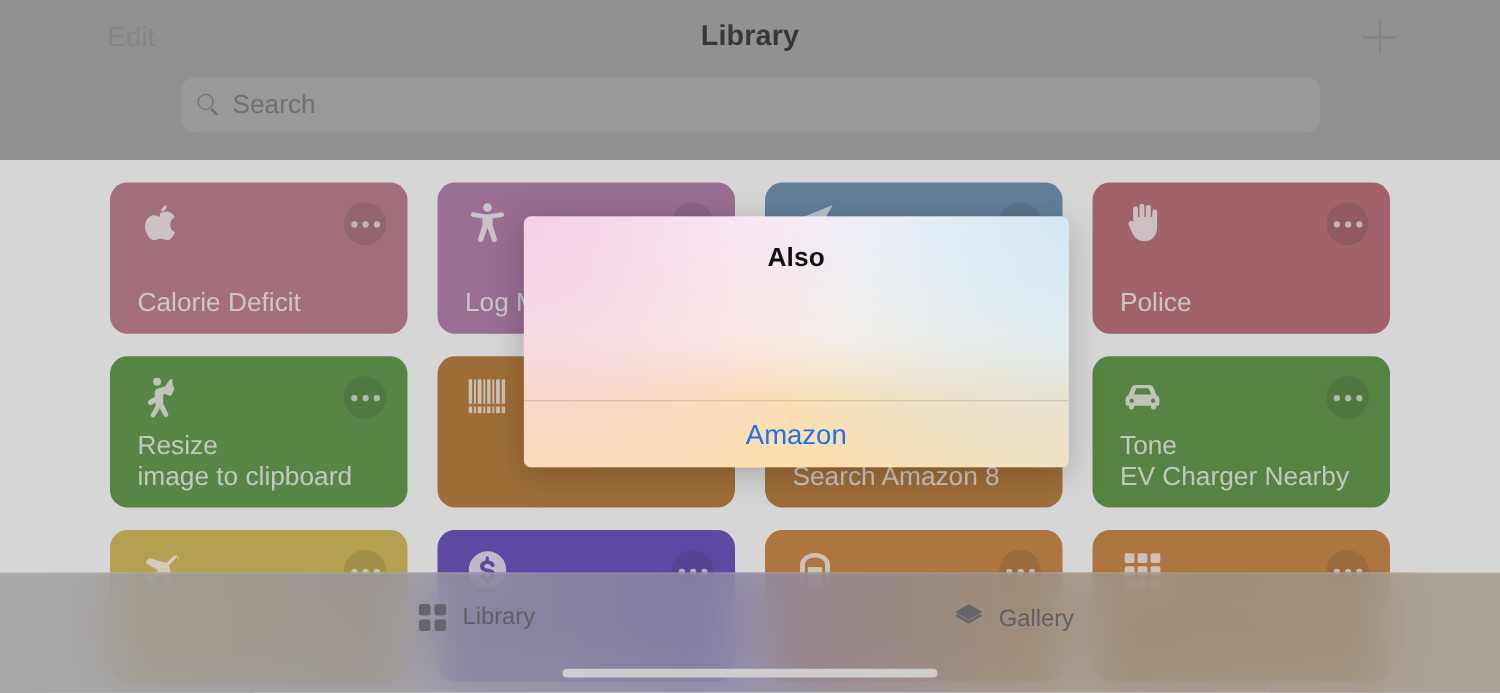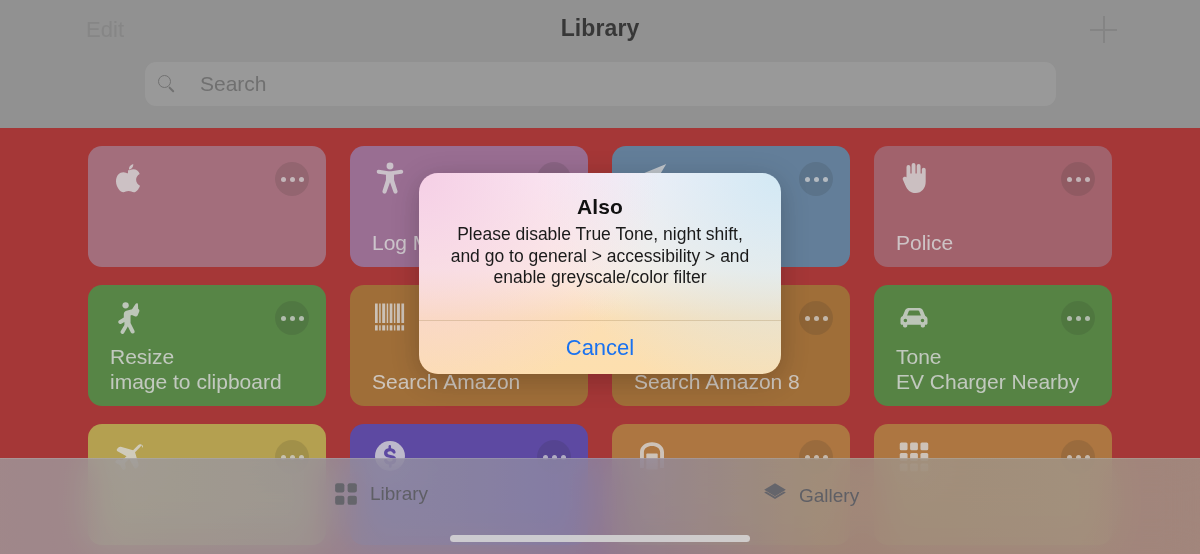--- a/index.html
+++ b/index.html
@@ -5,21 +5,21 @@
   * { margin:0; padding:0; box-sizing:border-box; }
   html, body {
     width:1200px; height:554px;
     font-family:"Liberation Sans", sans-serif;
     overflow:hidden;
     background:#9a9a9a;
   }
   #screen {
     position:relative;
     width:1200px; height:554px;
-    background:#b91c1c;
+    background:#ffffff;
     overflow:hidden;
     padding-left:20px;
   }
 
   
   #app-layer {
     position:absolute; inset:0;
   }
 
   
@@ -67,21 +67,21 @@
     width:13px; height:13px;
     border:1.8px solid #6f6f6f; border-radius:50%;
   }
   #search-icon .handle {
     position:absolute; left:10.5px; top:11px;
     width:7px; height:1.8px; background:#6f6f6f;
     transform:rotate(45deg); transform-origin:left center;
     border-radius:1px;
   }
   #search-placeholder {
-    margin-left:23px;
+    margin-left:9px;
     font-size:21px; color:#6e6e6e;
   }
 
   
   #grid {
     position:absolute; left:0; top:128px; right:0; bottom:0;
   }
   .card {
     position:absolute;
     width:238px; height:121px;
@@ -147,22 +147,22 @@
   #dim {
     position:absolute; inset:0;
     background:rgba(120,120,120,0.30);
     pointer-events:none;
   }
 
   
   #alert {
     position:absolute;
     left:419px; top:173px;
-    width:362px; height:201px;
-    border-radius:19px;
+    width:436px; height:201px;
+    border-radius:6px;
     overflow:hidden;
     box-shadow:0 6px 28px rgba(0,0,0,0.22);
     background:
       radial-gradient(circle at 0% 0%, rgba(245,205,228,0.95) 0%, rgba(245,205,228,0) 58%),
       radial-gradient(circle at 100% 0%, rgba(208,232,244,0.95) 0%, rgba(208,232,244,0) 58%),
       linear-gradient(to bottom, #fdf3fa 0%, #fdf0e4 48%, #fcdfb4 72%, #fddfae 100%);
     text-decoration: underline;
   }
   #alert-body {
     position:absolute; left:0; right:0; top:0; height:147px;
@@ -221,20 +221,21 @@
             <svg viewBox="0 0 24 24" fill="currentColor">
               <path d="M13.2 4.2c.9-1.1 2.3-1.6 2.3-1.6s.2 1.5-.7 2.6c-.6.8-1.5 1.2-2.2 1.2 0-.9.2-1.6.6-2.2z"></path>
               <path d="M12 6.9c1.3 0 2-.8 3.6-.8 1.9 0 3.6 1.3 4.2 3.2-1.5.8-2.4 2.2-2.4 3.9 0 2 1.3 3.4 2.6 3.9-.7 2-2.4 4.4-4.1 4.4-1.3 0-1.9-.8-3.5-.8s-2.3.8-3.5.8C7 21.5 4 18 4 14.1c0-3.9 2.5-6 4.9-6 1.4 0 2.2.8 3.1.8z"></path>
             </svg>
           </span>
           <span class="card-menu">
             <i></i>
             <i></i>
             <i></i>
           </span>
+          <div class="card-label">Calorie Deficit</div>
         </div>
         <div class="card" style="left: 350px; top: 18px; background: rgb(168, 106, 158);">
           <span class="card-icon">
             <svg viewBox="0 0 24 24" fill="currentColor">
               <circle cx="12" cy="4" r="2.3"></circle>
               <path d="M3.2 7.6c-.1.8.4 1.4 1.1 1.5l5 .8v3.4l-2.3 7.4c-.2.8.2 1.5 1 1.7.8.2 1.4-.2 1.7-1l2.3-6.6 2.3 6.6c.3.8.9 1.2 1.7 1 .8-.2 1.2-.9 1-1.7l-2.3-7.4V9.9l5-.8c.7-.1 1.2-.7 1.1-1.5-.1-.7-.7-1.2-1.5-1.1l-5.3.9c-1.4.2-2.8.2-4.2 0l-5.3-.9c-.7-.1-1.4.4-1.3 1.1z"></path>
             </svg>
           </span>
           <span class="card-menu">
             <i></i>
@@ -303,21 +304,20 @@
               <rect x="14.6" y="17.5" width="1" height="3.5"></rect>
               <rect x="16.6" y="17.5" width="2" height="3.5"></rect>
               <rect x="19.6" y="17.5" width="1.8" height="3.5"></rect>
             </svg>
           </span>
           <span class="card-menu">
             <i></i>
             <i></i>
             <i></i>
           </span>
-          <div class="card-label">Search Amazon</div>
         </div>
         <div class="card" style="left: 612px; top: 157px; background: rgb(176, 106, 30);">
           <span class="card-icon">
             <svg viewBox="0 0 24 24" fill="currentColor">
               <rect x="2" y="3" width="1.8" height="13"></rect>
               <rect x="4.8" y="3" width="1" height="13"></rect>
               <rect x="6.8" y="3" width="2" height="13"></rect>
               <rect x="9.8" y="3" width="1" height="13"></rect>
               <rect x="11.8" y="3" width="1.8" height="13"></rect>
               <rect x="14.6" y="3" width="1" height="13"></rect>
@@ -442,22 +442,19 @@
       <div id="home-indicator"></div>
     </div>
 
   </div>
 
   <div id="dim"></div>
 
   <div id="alert">
     <div id="alert-body">
       <div id="alert-title">Also</div>
-      <div id="alert-message">Please disable True Tone, night shift,
-and go to general &gt; accessibility &gt; and
-enable greyscale/color filter</div>
     </div>
     <div id="alert-buttons">
-      <div class="alert-button" id="cancel-button">Cancel</div>
+      <div class="alert-button" id="cancel-button">Amazon</div>
     </div>
   </div>
 
 </div>
 
 </body></html>

